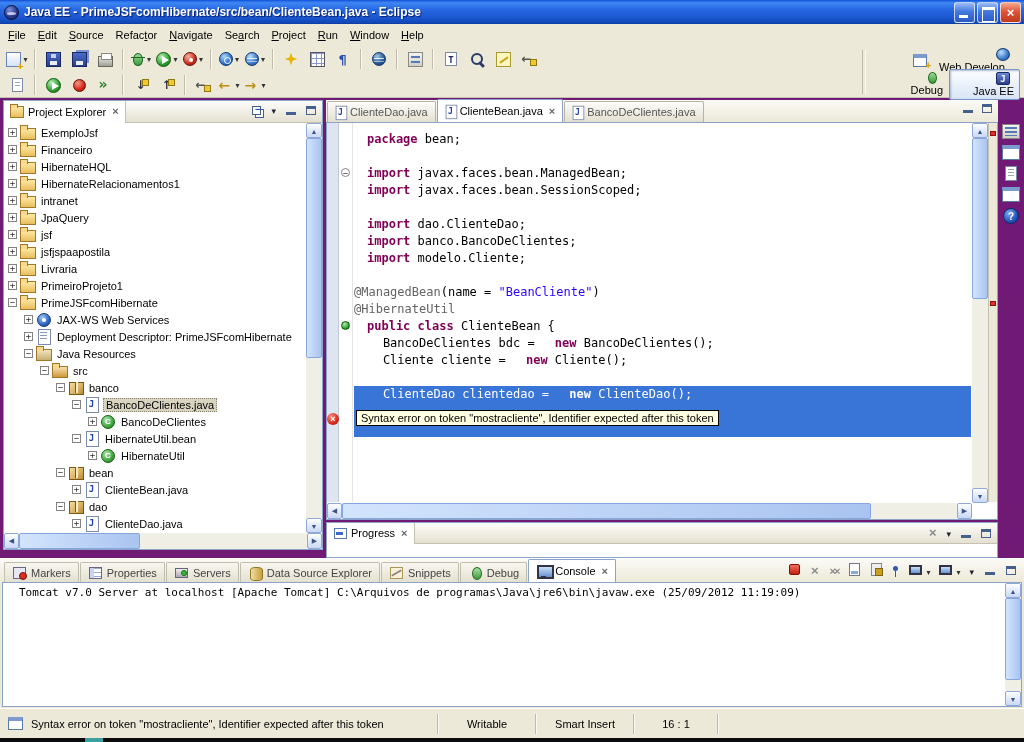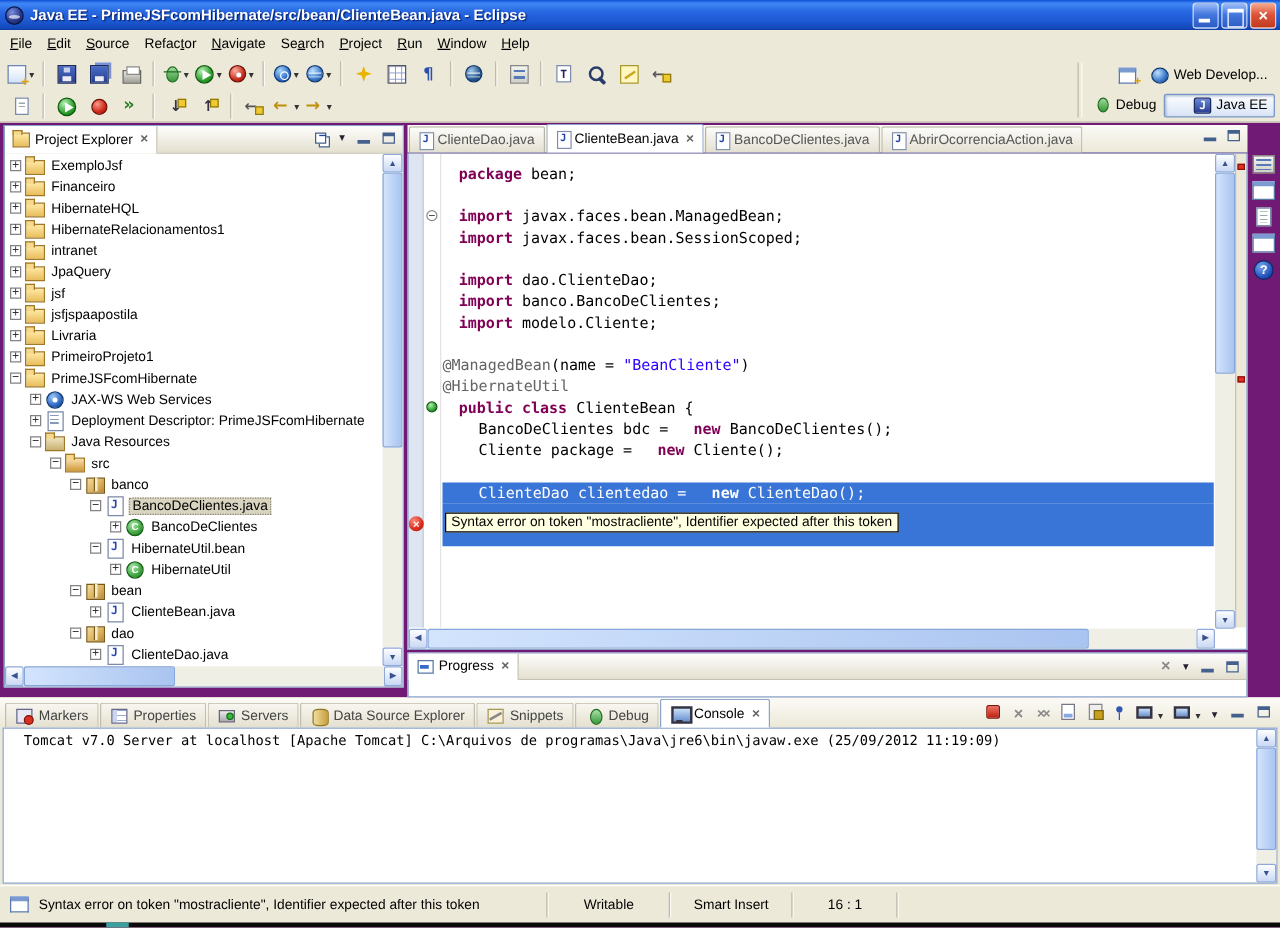--- a/index.html
+++ b/index.html
@@ -94,21 +94,21 @@
   .ic-scrolllock { width:11px; height:13px; display:inline-block; background:#EEE; border:1px solid #888; position:relative; }
   .ic-scrolllock::after { content:''; position:absolute; right:-2px; bottom:-1px; width:6px; height:6px; background:#C8A020; border:1px solid #806810; }
   .ic-pin { width:5px; height:5px; display:inline-block; border-radius:50%; background:#3058B0; position:relative; margin-bottom:4px; }
   .ic-pin::after { content:''; position:absolute; left:2px; top:5px; width:1px; height:6px; background:#3058B0; }
   .ic-console-sel, .ic-console-open { width:13px; height:10px; display:inline-block; background:linear-gradient(#C8E0F8,#6890D0); border:2px solid #334; }
 
   
   .persp-area { position:absolute; right:4px; top:2px; width:150px; }
   .persp-area::before { content:''; position:absolute; left:-8px; top:2px; bottom:2px; width:2px; border-left:1px solid #C0BCAC; border-right:1px solid #FBFAF4; }
   .persp-row { display:flex; align-items:center; height:24px; justify-content:flex-end; }
-  .persp-btn { display:flex; align-items:center; padding:2px 5px; border:1px solid transparent; border-radius:2px; white-space:nowrap; }
+  .persp-btn { display:flex; align-items:flex-end; padding:2px 5px; border:1px solid transparent; border-radius:2px; white-space:nowrap;flex-direction:column; }
   .persp-btn.active { background:linear-gradient(#FDFEFF,#D8E4F6); border-color:#7A96C8; box-shadow:inset 1px 1px 2px rgba(60,90,140,.4);padding-left:23px; }
   .persp-ic { width:14px; height:13px; display:inline-block; margin-right:4px; position:relative; }
   .pic-web { border-radius:50%; background:radial-gradient(circle at 35% 30%,#BCE0FF,#3A78C8 60%,#1A4A90); border:1px solid #123A70; }
   .pic-debug { width:9px; height:12px; margin:0 6px 0 2px; border-radius:50%; background:linear-gradient(#9CD89C,#3A9A3A); border:1px solid #1E6A1E; }
   .pic-jee { background:linear-gradient(#6888D8,#2A3E90); border:1px solid #1A2A60; border-radius:2px; }
   .pic-jee::after { content:'J'; position:absolute; left:0; right:0; text-align:center; color:#fff; font:bold 9px/13px "DejaVu Sans Mono",monospace; }
   .ic-persp { width:14px; height:13px; display:inline-block; background:#fff; border:1px solid #5878A8; border-top:4px solid #7A9AD0; position:relative; }
   .ic-persp::after { content:'+'; position:absolute; right:-5px; bottom:-5px; color:#E0A000; font:bold 10px "Liberation Sans",sans-serif; }
 
   
@@ -559,24 +559,20 @@
           </span>
           <span class="etab active">
             <span class="ti ti-javafile"></span>
             <span>ClienteBean.java</span>
             <span class="tab-close">×</span>
           </span>
           <span class="etab">
             <span class="ti ti-javafile"></span>
             <span>BancoDeClientes.java</span>
           </span>
-          <span class="etab">
-            <span class="ti ti-javafile"></span>
-            <span>AbrirOcorrenciaAction.java</span>
-          </span>
         </span>
       <span class="etabs-controls">
         <span class="ctl-ic ic-min"></span>
         <span class="ctl-ic ic-max"></span>
       </span>
     </div>
     <div class="editor-body">
       <div class="ruler-annot">
         <div class="error-marker" style="top:290px;">×</div>
       </div>
@@ -592,21 +588,21 @@
             <div class="code-line"><span class="c-kw">import</span><span class="c-pl"> javax.faces.bean.SessionScoped;</span></div>
             <div class="code-line"></div>
             <div class="code-line"><span class="c-kw">import</span><span class="c-pl"> dao.ClienteDao;</span></div>
             <div class="code-line"><span class="c-kw">import</span><span class="c-pl"> banco.BancoDeClientes;</span></div>
             <div class="code-line"><span class="c-kw">import</span><span class="c-pl"> modelo.Cliente;</span></div>
             <div class="code-line"></div>
             <div class="code-line"><span class="c-ann">@ManagedBean</span><span class="c-pl">(name = </span><span class="c-str">"BeanCliente"</span><span class="c-pl">)</span></div>
             <div class="code-line"><span class="c-ann">@HibernateUtil</span></div>
             <div class="code-line"><span class="c-kw">public class</span><span class="c-pl"> ClienteBean {</span></div>
             <div class="code-line"><span class="c-pl">    BancoDeClientes bdc = </span><span class="c-kw">new</span><span class="c-pl"> BancoDeClientes();</span></div>
-            <div class="code-line"><span class="c-pl">    Cliente package = </span><span class="c-kw">new</span><span class="c-pl"> Cliente();</span></div>
+            <div class="code-line"><span class="c-pl">    Cliente cliente = </span><span class="c-kw">new</span><span class="c-pl"> Cliente();</span></div>
             <div class="code-line"></div>
             <div class="code-line sel"><span class="c-pl">    ClienteDao clientedao = </span><span class="c-kw">new</span><span class="c-pl"> ClienteDao();</span></div>
           </div>
         <div class="sel-extra">
           <span class="error-tooltip">Syntax error on token "mostracliente", Identifier expected after this token</span>
         </div>
       </div>
       <div class="sb-v" style="right:9px; top:0; bottom:16px;">
         <div class="sb-btn" style="position:absolute;top:0;left:0;right:0;">▲</div>
         <div class="sb-track">

